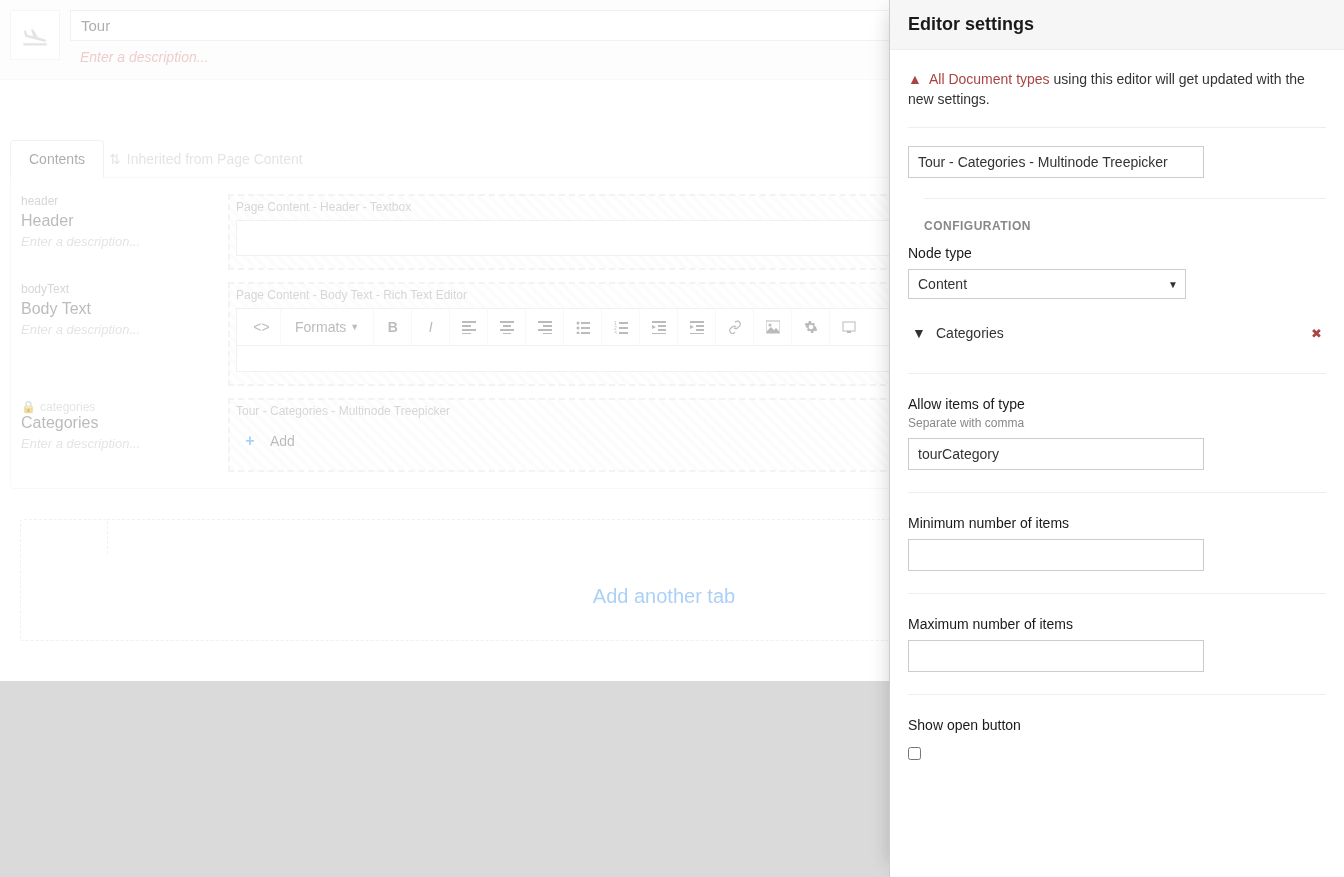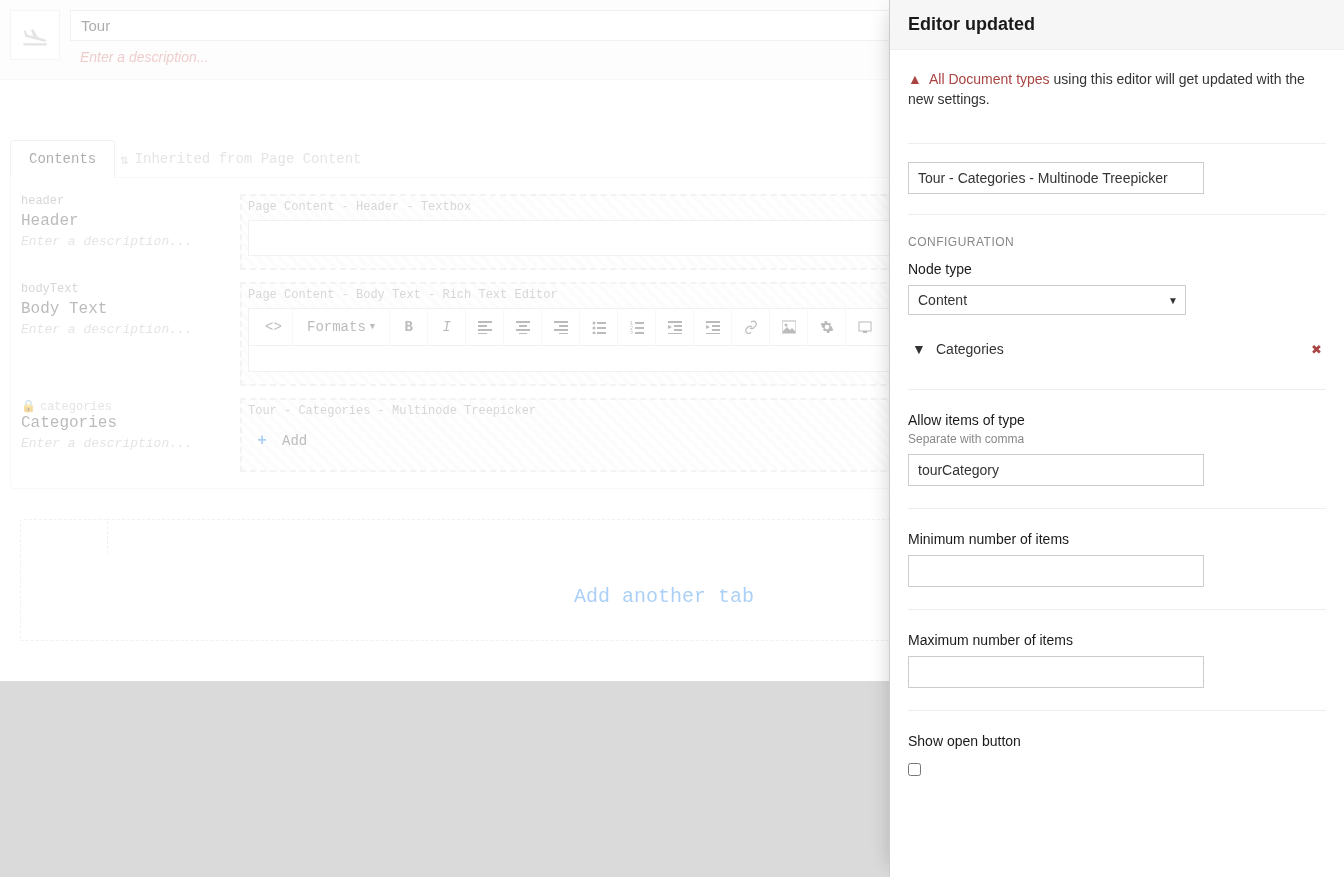--- a/index.html
+++ b/index.html
@@ -12,30 +12,30 @@
 .header-bar { background: #f9f9f9; padding: 10px; display: flex; gap: 10px; border-bottom: 1px solid #eee; }
 .header-icon { width: 50px; height: 50px; background: #fff; border: 1px solid #e5e5e5; display: flex; align-items: center; justify-content: center; color: #ccc; }
 .header-icon svg { width: 28px; height: 28px; fill: #bbb; }
 .header-fields { flex: 1; display: flex; flex-direction: column; gap: 4px; }
 .title-input { border: 1px solid #ddd; background: #fff; padding: 6px 10px; font-size: 15px; color: #333; width: 100%; }
 .title-input::placeholder { color: #aaa; }
 .desc-input { border: none; background: transparent; padding: 4px 10px; font-size: 14px; color: #c94c4c; width: 100%; }
 .desc-input::placeholder { color: #c94c4c; opacity: 0.7; font-style: italic; }
 
 
-.body-area { padding: 60px 26px 10px 10px; background: #fff; font-family: Liberation Mono, monospace; }
+.body-area { padding: 60px 26px 10px 10px; background: #fff; }
 
 
 .tabs-row { display: flex; gap: 4px; border-bottom: none; margin-bottom: -1px; }
 .tab { padding: 10px 18px; border: 1px solid #ddd; border-bottom: 1px solid #fff; border-radius: 4px 4px 0 0; background: #fff; color: #333; font-size: 14px; position: relative; z-index: 2; }
 .tab-inactive { border: 1px solid transparent; color: #bbb; display: flex; align-items: center; gap: 6px; }
 
 .tab-content { border: 1px solid #eee; border-radius: 0 4px 4px 4px; padding: 10px 0; }
 
-.prop-row { display: flex; padding: 6px 10px; gap: 24px; }
+.prop-row { display: flex; padding: 6px 10px; gap: 12px; }
 .prop-left { width: 195px; padding-right: 10px; }
 .prop-alias { font-size: 12px; color: #999; margin-bottom: 4px; }
 .prop-title { font-size: 16px; color: #555; margin-bottom: 4px; }
 .prop-desc-ph { font-size: 13px; color: #bbb; font-style: italic; }
 .prop-lock { color: #bbb; font-size: 12px; display: inline-flex; align-items: center; gap: 4px; }
 .prop-right { flex: 1; }
 .editor-label { font-size: 12px; color: #999; margin-bottom: 6px; }
 .dashed-box { border: 2px dashed #e0e0e0; padding: 4px 6px 12px 6px; background-image: repeating-linear-gradient(45deg, #f8f8f8 0, #f8f8f8 4px, transparent 4px, transparent 8px); }
 .textbox-preview { background: #fff; border: 1px solid #ddd; height: 36px; margin-top: 6px; }
 .rte-toolbar { background: #fff; border: 1px solid #ddd; display: flex; align-items: center; height: 38px; padding: 0 6px; gap: 0; margin-top: 6px; }
@@ -57,26 +57,26 @@
 .add-property-center { flex: 1; background: #f5f5f5; display: flex; align-items: center; justify-content: center; color: #2e8aea; min-height: 56px; }
 
 .add-tab-box { margin: 30px 10px; border: 1px dashed #ddd; border-radius: 2px; }
 .add-tab-handle { width: 88px; height: 38px; border: 1px dashed #ddd; border-bottom: 1px solid #fff; margin-top: -1px; margin-left: -1px; border-radius: 4px 4px 0 0; background: #fff; }
 .add-tab-body { display: flex; align-items: center; justify-content: center; color: #2e8aea; padding: 28px 0 32px 0; font-size: 20px; }
 
 
 .side-panel { position: absolute; right: 0; top: 0; width: 455px; height: 877px; background: #fff; border-left: 1px solid #ccc; box-shadow: -12px 0 18px -12px rgba(0,0,0,0.18); overflow-y: auto; z-index: 100; }
 .sp-header { padding: 14px 18px 14px 18px; font-size: 18px; font-weight: 600; color: #1a1a1a; border-bottom: 1px solid #eee; background: #f6f6f6; }
 .sp-body { padding: 20px 18px; }
-.sp-warning { font-size: 14px; color: #333; margin-bottom: 18px; padding-bottom: 34px; border-bottom: 1px solid #eee; line-height: 1.4; }
+.sp-warning { font-size: 14px; color: #333; margin-bottom: 18px; padding-bottom: 18px; border-bottom: 1px solid #eee; line-height: 1.4; }
 .sp-warning-strong { color: #a94442; }
 .sp-warning-icon { color: #a94442; margin-right: 4px; }
 .sp-label { font-size: 14px; color: #1a1a1a; margin-bottom: 8px; display: block; }
 .sp-input { width: 296px; border: 1px solid #ccc; padding: 7px 9px; font-size: 14px; color: #333; margin-bottom: 20px; display: block; }
-.sp-section-title { font-size: 12px; color: #888; letter-spacing: 0.5px; margin: 18px 0 12px 0; border-top: 1px solid #eee; padding-top: 20px; }
+.sp-section-title { font-size: 12px; color: #888; letter-spacing: 0.5px; margin: 18px 0 12px 16px; border-top: 1px solid #eee; padding-top: 20px; font-weight: bold; }
 .sp-select { width: 278px; border: 1px solid #ccc; padding: 6px 24px 6px 9px; font-size: 14px; color: #333; appearance: none; background: #fff; position: relative; }
 .sp-select-wrap { position: relative; display: inline-block; margin-bottom: 16px; }
 .sp-select-caret { position: absolute; right: 8px; top: 50%; transform: translateY(-50%); pointer-events: none; font-size: 10px; color: #333; }
 .sp-node-row { display: flex; align-items: center; gap: 10px; padding: 10px 4px; border-bottom: 1px solid #eee; margin-bottom: 14px; }
 .sp-node-icon { width: 14px; }
 .sp-node-label { flex: 1; color: #333; }
 .sp-node-remove { color: #a94442; font-size: 13px; cursor: pointer; }
 .sp-subfield { margin-bottom: 22px; padding-bottom: 22px; border-bottom: 1px solid #eee; }
 .sp-help { font-size: 12px; color: #888; margin-top: -4px; margin-bottom: 8px; }
 .sp-checkbox { margin-top: 6px; }
@@ -246,21 +246,21 @@
       <div class="add-tab-handle"></div>
       <div class="add-tab-body">Add another tab</div>
     </div>
 
   </div>
 </div>
 
 <div class="overlay"></div>
 
 <div class="side-panel">
-  <div class="sp-header">Editor updated</div>
+  <div class="sp-header">Editor settings</div>
   <div class="sp-body">
 
     <div class="sp-warning">
       <span class="sp-warning-icon">▲</span>
       <span class="sp-warning-strong">All Document types</span><span> using this editor will get updated with the new settings.</span>
     </div>
 
     <input class="sp-input" value="Tour - Categories - Multinode Treepicker" style="">
 
     <div class="sp-section-title">CONFIGURATION</div>

